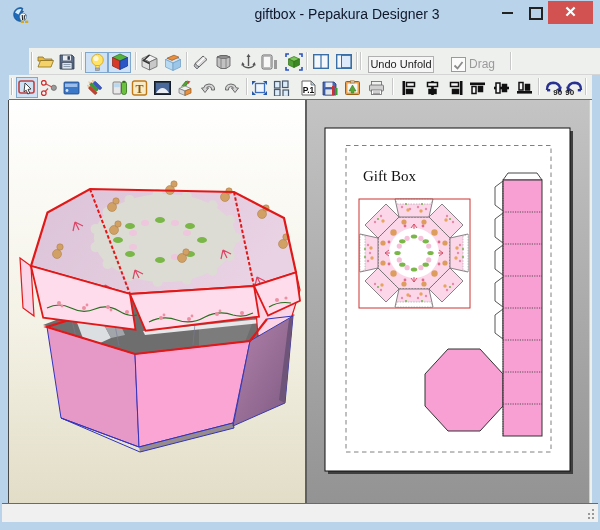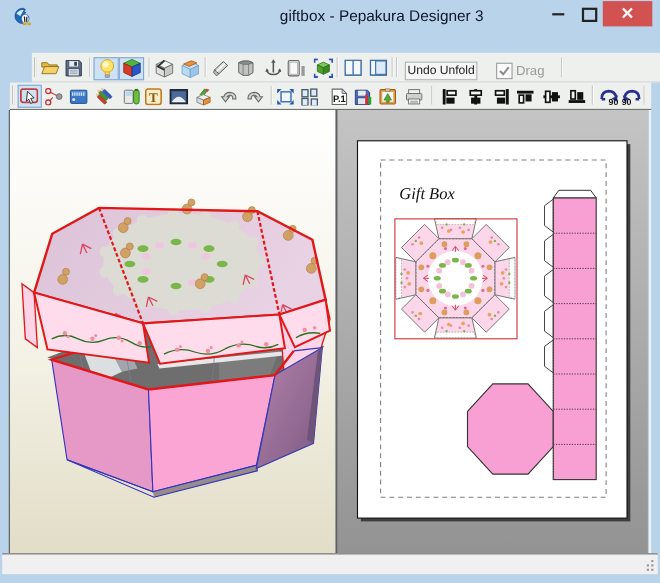--- a/index.html
+++ b/index.html
@@ -16,21 +16,21 @@
 #menu span{position:absolute;top:2px;}
 
 .tb{position:absolute;left:9px;width:583px;background:#eef0ee;}
 #tb1{top:48px;height:26px;border-bottom:1px solid #d5d5d5;margin-left:20px;}
 #tb2{top:75px;height:24px;border-bottom:1px solid #707070;}
 .ic{position:absolute;}
 
 #main{position:absolute;left:9px;top:100px;width:583px;height:403px;}#mledge{position:absolute;left:8px;top:100px;width:1px;height:403px;background:#4a4a4a;}#mredge{position:absolute;left:590px;top:100px;width:2px;height:403px;background:#eef0ee;}
 #v3d{position:absolute;left:0;top:0;width:296px;height:403px;overflow:hidden;background:linear-gradient(#ffffff, #f4f2e6 55%, #e2ddc7);}
 #split{position:absolute;left:296px;top:0;width:2px;height:403px;background:#606060;}
-#v2d{position:absolute;left:298px;top:0;width:282px;height:403px;background:linear-gradient(#c4c4c4,#939393);overflow:hidden;font-style:italic;}
+#v2d{position:absolute;left:298px;top:0;width:282px;height:403px;background:linear-gradient(#c4c4c4,#939393);overflow:hidden;}
 
 #status{position:absolute;left:2px;top:503px;width:596px;height:19px;background:#f0f0f0;border-top:1px solid #6a6a6a;font-size:12px;color:#111;}
 #status div{position:absolute;left:4px;top:2px;letter-spacing:-0.2px;}
 #bb{position:absolute;left:0;top:522px;width:600px;height:8px;background:#b9d3ea;}
 .sep1{position:absolute;top:4px;width:1px;height:18px;background:#c8c8c8;border-right:1px solid #fff;}
 .sep2{position:absolute;top:3px;width:1px;height:17px;background:#c8c8c8;border-right:1px solid #fff;}
 #undoBtn{position:absolute;left:339px;top:8px;width:64px;height:15px;background:#f6f6f6;border:1px solid #b0b0b0;font-size:11px;color:#222;text-align:center;line-height:14px;white-space:nowrap;}
 #autoChk{position:absolute;left:422px;top:9px;width:13px;height:13px;background:#fbfbfb;border:1px solid #9a9a9a;}
 #autoLbl{position:absolute;left:440px;top:9px;font-size:12px;color:#9a9a9a;}
 .hibtn{position:absolute;top:4px;width:21px;height:19px;background:#cfe2f5;border:1px solid #7fa8d0;}

